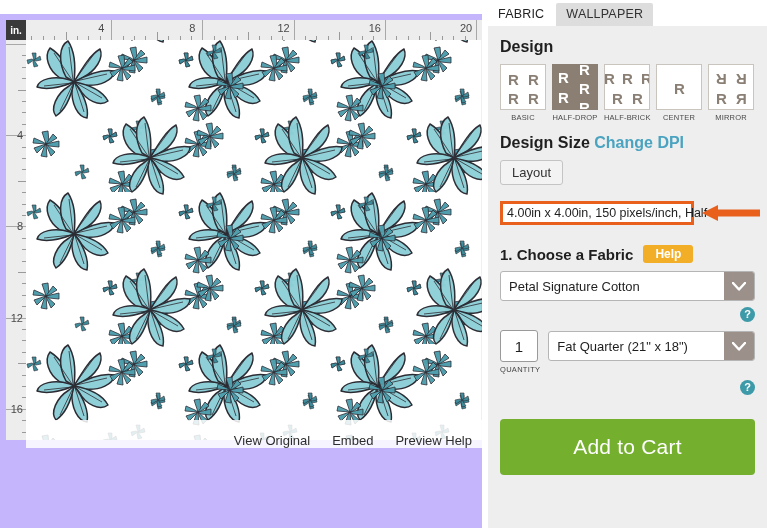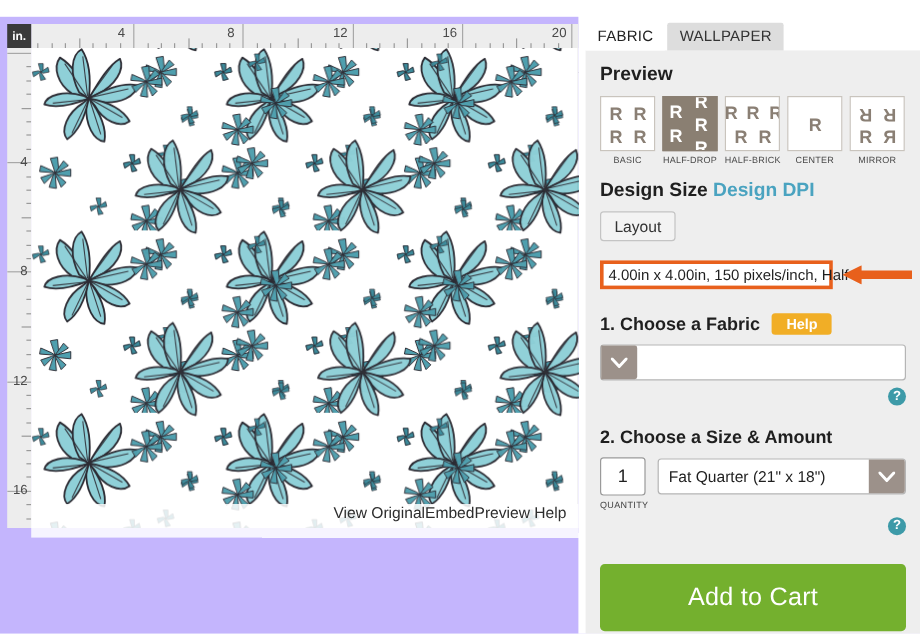--- a/index.html
+++ b/index.html
@@ -113,36 +113,37 @@
   }
 
   
   #preview-links {
     position: absolute;
     left: 26px; top: 406px;
     width: 456px;
     height: 28px;
     display: flex;
     justify-content: flex-end;
-    align-items: flex-start;
+    align-items: flex-end;
+    gap: 22px;
     padding-right: 10px;
     box-sizing: border-box;
     background: rgba(255,255,255,0.85);
   }
   #preview-links a {
     color: #2d2d2d;
     text-decoration: none;
     font-size: 13px;
     cursor: pointer;
   }
 
   
   #right-panel {
     position: absolute;
-    left: 488px; top: 16px;
+    left: 488px; top: 0;
     width: 279px;
     height: 440px;
   }
 
   
   #tab-strip {
     position: absolute;
     left: 0; top: 4px;
     height: 22px;
     display: flex;
@@ -587,21 +588,21 @@
 
 <div id="right-panel">
 
   <div id="tab-strip">
     <div class="tab active">FABRIC</div>
     <div class="tab inactive">WALLPAPER</div>
   </div>
 
   <div id="panel-body">
 
-    <h2 class="block-title">Preview</h2>
+    <h2 class="block-title">Design</h2>
 
     <div id="repeat-row">
 
       <div class="repeat-opt">
         <div class="repeat-thumb">
           <span style="left:7px;  top:7px;">R</span>
           <span style="left:27px; top:7px;">R</span>
           <span style="left:7px;  top:26px;">R</span>
           <span style="left:27px; top:26px;">R</span>
         </div>
@@ -643,21 +644,21 @@
           <span style="left:27px; top:7px;  transform:scale(-1,-1);">R</span>
           <span style="left:7px;  top:26px;">R</span>
           <span style="left:27px; top:26px; transform:scale(-1,1);">R</span>
         </div>
         <div class="repeat-label">MIRROR</div>
       </div>
     </div>
 
     <div id="design-size-line">
       <span>Design Size</span>
-      <span class="dpi-link">Design DPI</span>
+      <span class="dpi-link">Change DPI</span>
     </div>
 
     <div id="smaller-row">
       <div class="btn-plain">Layout</div>
     </div>
 
     <div id="size-highlight-wrap">
       <div id="size-box">4.00in x 4.00in, 150 pixels/inch, Half</div>
       <svg id="callout-arrow" viewBox="0 0 58 16">
         <polygon points="0,8 16,0 16,4.5 58,4.5 58,11.5 16,11.5 16,16" fill="#e8601c"></polygon>
@@ -665,35 +666,33 @@
     </div>
 
 
     <div class="step-head">
       <span class="step-title">1. Choose a Fabric</span>
       <span class="help-badge">Help</span>
     </div>
 
     <div class="select-row">
       <div class="fake-select">
+        <span class="sel-value">Petal Signature Cotton</span>
         <span class="sel-arrow">
           <svg width="14" height="9" viewBox="0 0 14 9">
               <polyline points="1,1 7,7.5 13,1" fill="none" stroke="#ffffff" stroke-width="2.4" stroke-linecap="round" stroke-linejoin="round"></polyline>
             </svg>
         </span>
       </div>
     </div>
 
     <div class="help-circle-row">
       <span class="help-circle">?</span>
     </div>
 
-    <div class="step-head">
-      <span class="step-title">2. Choose a Size &amp; Amount</span>
-    </div>
 
     <div class="select-row">
       <div class="qty-wrap">
         <div class="qty-input">1</div>
         <div class="qty-label">QUANTITY</div>
       </div>
       <div class="fake-select" style="margin-bottom:12px;">
         <span class="sel-value">Fat Quarter (21" x 18")</span>
         <span class="sel-arrow">
           <svg width="14" height="9" viewBox="0 0 14 9">

